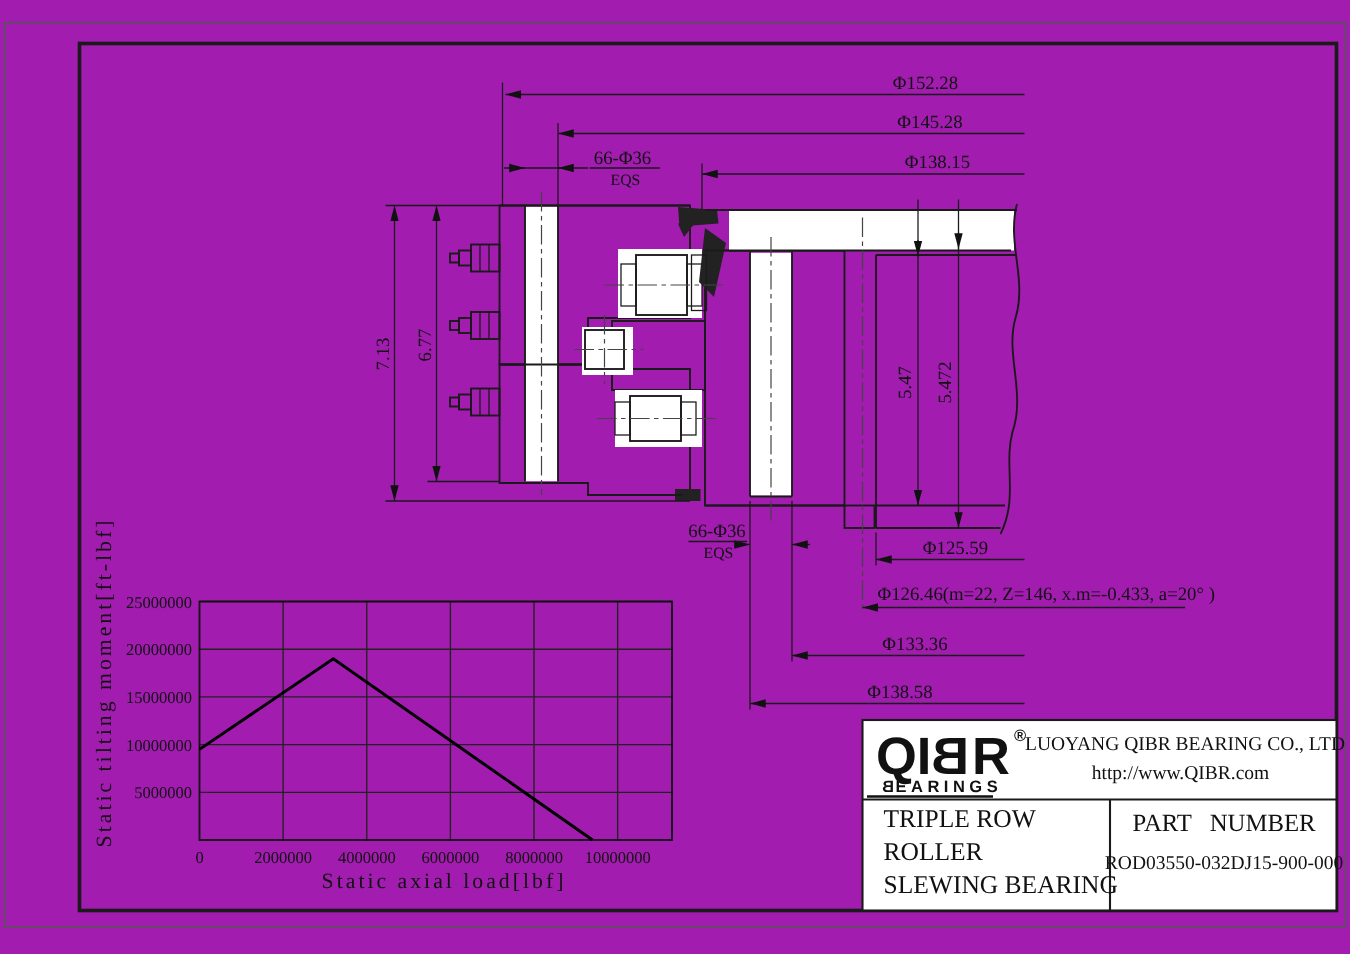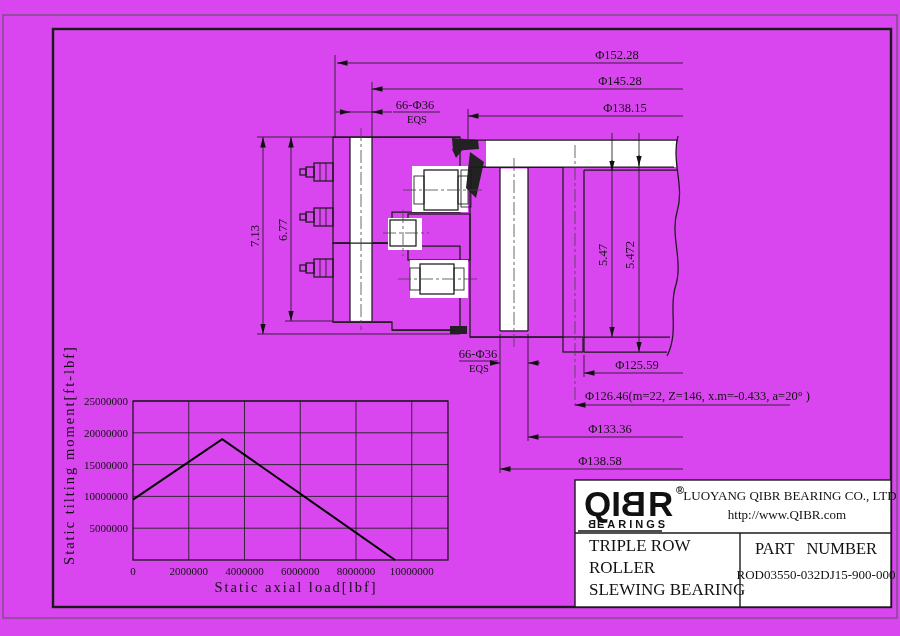--- a/index.html
+++ b/index.html
@@ -1,16 +1,16 @@
 <!DOCTYPE html>
 <html><head>
 <meta charset="utf-8">
 <style>
   html,body{margin:0;padding:0;background:#fff;}
-  #stage{position:relative;width:900px;height:636px;background:#d946ef;overflow:hidden;}
+  #stage{position:relative;width:900px;height:636px;background:#a21caf;overflow:hidden;}
   svg{display:block;}
   text{fill:#111;}
   .dim{font:12.5px "Liberation Serif", serif;}
   .dimS{font:10.5px "Liberation Serif", serif;}
   .tick{font:11px "Liberation Serif", serif;}
   .axisLabel{font:14.5px "Liberation Serif", serif;letter-spacing:2px;}
   .tbCompany{font:13px "Liberation Serif", serif;}
   .tbProduct{font:17px "Liberation Serif", serif;}
   .tbPartLabel{font:16.5px "Liberation Serif", serif;word-spacing:8px;}
   .tbPartNum{font:13px "Liberation Serif", serif;}

